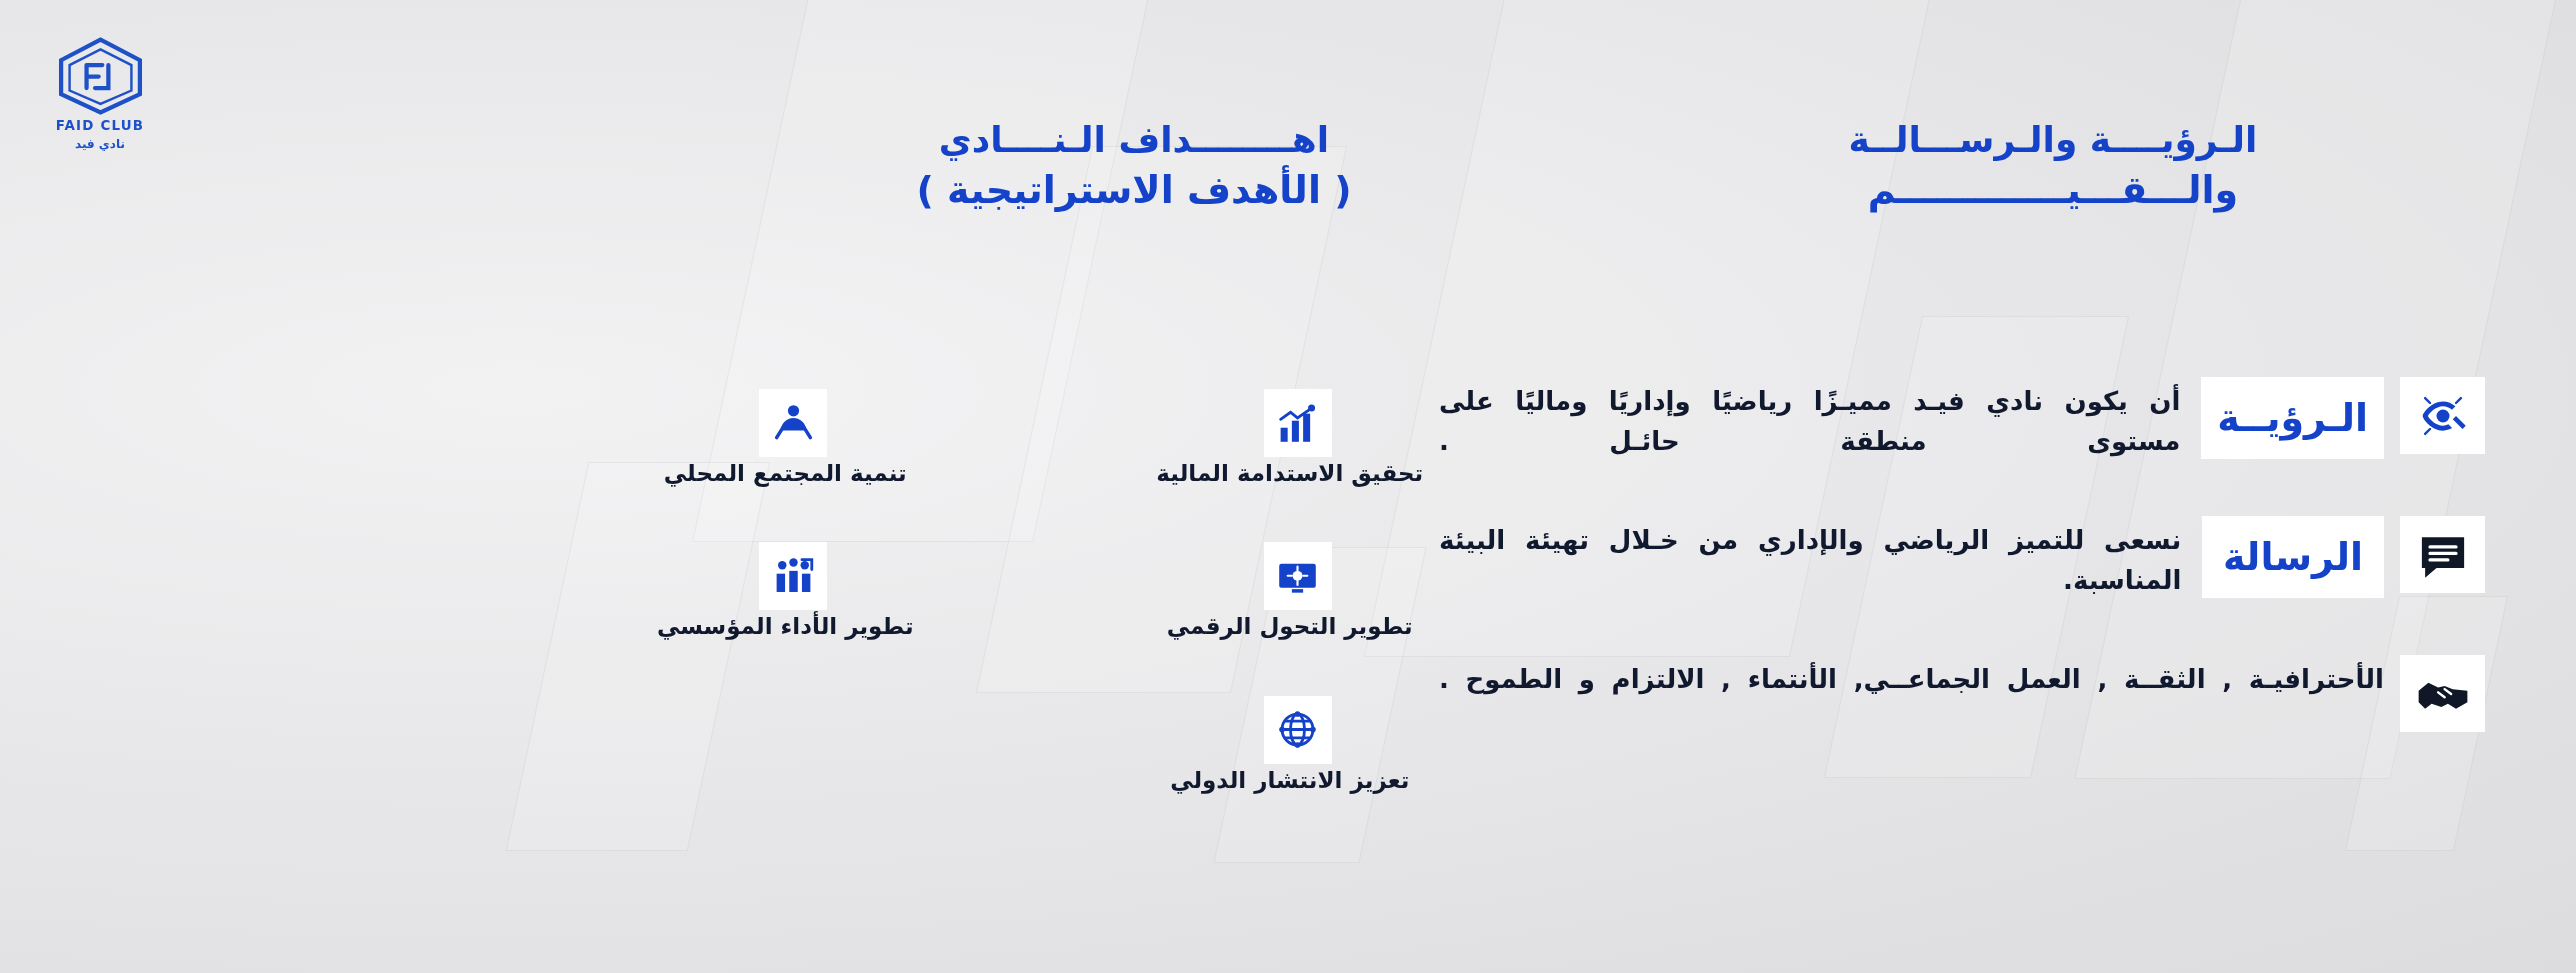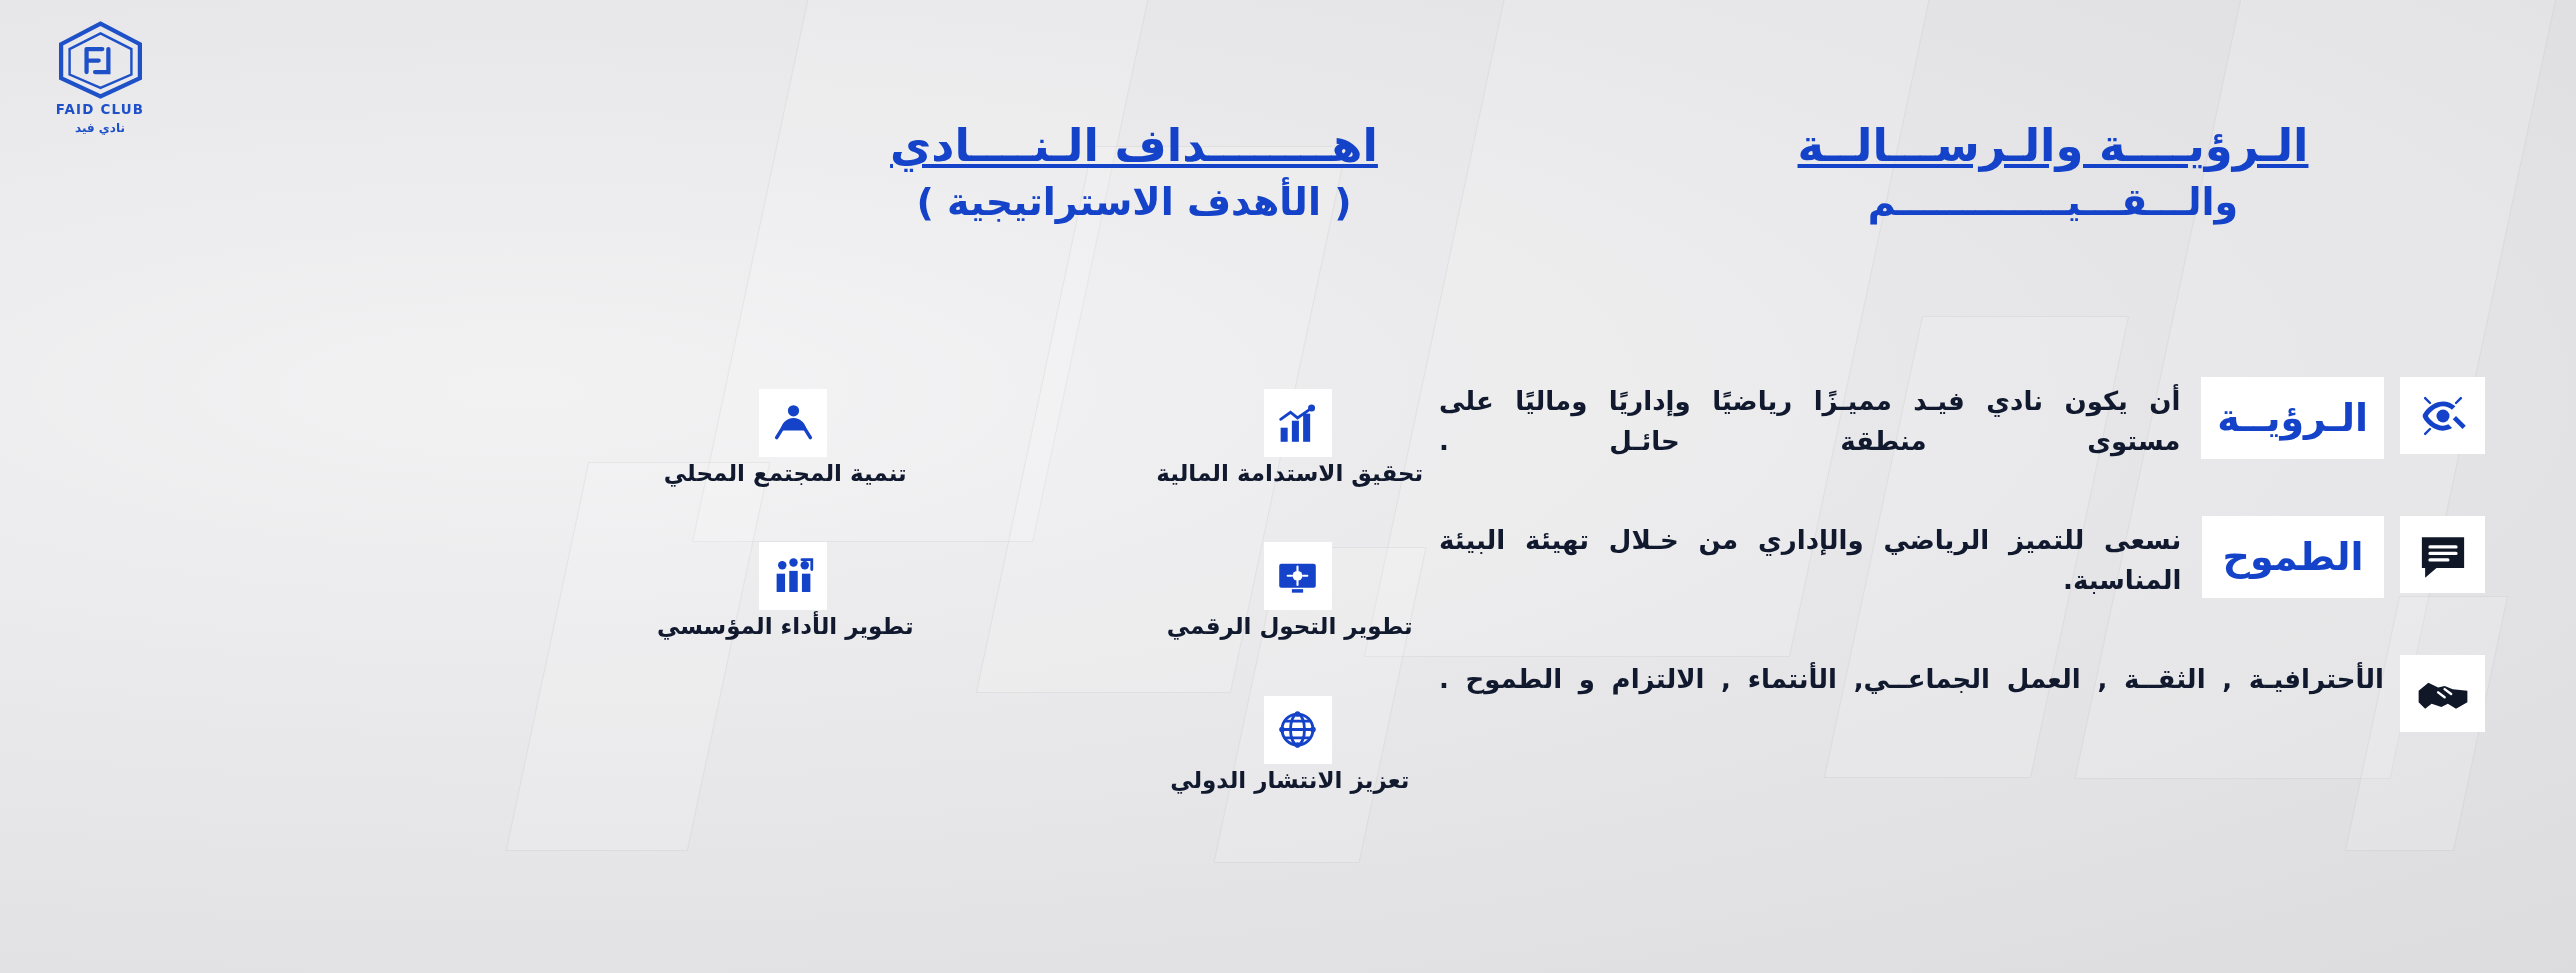--- a/index.html
+++ b/index.html
@@ -26,21 +26,21 @@
   .s4 { width:207px; height:462px;  left:1873px;  top:316px;  transform:skewX(-12deg); }
   .s5 { width:316px; height:852px; left:2165px;  top:-73px; transform:skewX(-12deg); }
   .s6 { width:182px; height:389px;  left:547px;   top:462px;  transform:skewX(-12deg); }
   .s7 { width:146px; height:316px;  left:1247px;  top:547px;  transform:skewX(-12deg); }
   .s8 { width:109px; height:255px;  left:2372px;  top:596px;  transform:skewX(-12deg); }
 
   .sheet { position:absolute; inset:0; }
 
   
   .logo {
-    position:absolute; left:36px; top:20px;
+    position:absolute; left:36px; top:36px;
     width:128px; height:116px;
     display:flex; flex-direction:column; align-items:center; justify-content:flex-start;
   }
   .logo-mark { width:91px; height:80px; }
   .logo-text-en {
     color:#1e50c8; font-weight:700; font-size:13.4px; letter-spacing:1.2px;
     margin-top:2.4px;
   }
   .logo-text-ar {
     color:#1e50c8; font-weight:700; font-size:12px; margin-top:4px;
@@ -48,21 +48,21 @@
 
   
   .heading {
     position:absolute;
     color:#1442c8;
     font-weight:900;
     text-align:center;
     line-height:1.35;
     letter-spacing:0.6px;
   }
-  .heading .l1 { font-size:45px; display:block; white-space:pre;text-decoration:underline; }
+  .heading .l1 { font-size:36px; display:block; white-space:pre; }
   .heading .l2 { font-size:38px; display:block; white-space:pre; }
 
   #heading-goals  { right:1083px; top:116px; width:718px; }
   #heading-vision { right:73px;  top:116px; width:900px; }
 
   
   .vmv { position:absolute; right:91px; top:377px; width:1046px; }
   .vmv-row { display:flex; align-items:flex-start; margin-bottom:55px; }
   .vmv-row:last-child { margin-bottom:0; }
 
@@ -181,21 +181,21 @@
       <div class="vmv-text">أن يكون نادي فيـد مميـزًا رياضيًا وإداريًا وماليًا على مستوى منطقة حائـل .</div>
     </div>
 
     <div class="vmv-row">
       <div class="vmv-icon">
         <svg viewBox="0 0 64 64" fill="#101828">
           <path d="M6 10h52v38H24L10 60V48H6z"></path>
           <path d="M16 22h32M16 30h32M16 38h22" stroke="#ffffff" stroke-width="4" stroke-linecap="round" fill="none"></path>
         </svg>
       </div>
-      <div class="vmv-label">الطموح</div>
+      <div class="vmv-label">الرسالة</div>
       <div class="vmv-text">نسعى للتميز الرياضي والإداري من خـلال تهيئة البيئة المناسبة.</div>
     </div>
 
     <div class="vmv-row">
       <div class="vmv-icon">
         <svg viewBox="0 0 64 64" fill="#101828">
           <path d="M2 28l12-10 12 6 8-2 10 4 18 2v14l-14 8-10-6-8 4-12-4-8 6-8-8z"></path>
           <path d="M26 30l8 6M34 26l8 6" stroke="#ffffff" stroke-width="3" fill="none" stroke-linecap="round"></path>
         </svg>
       </div>

